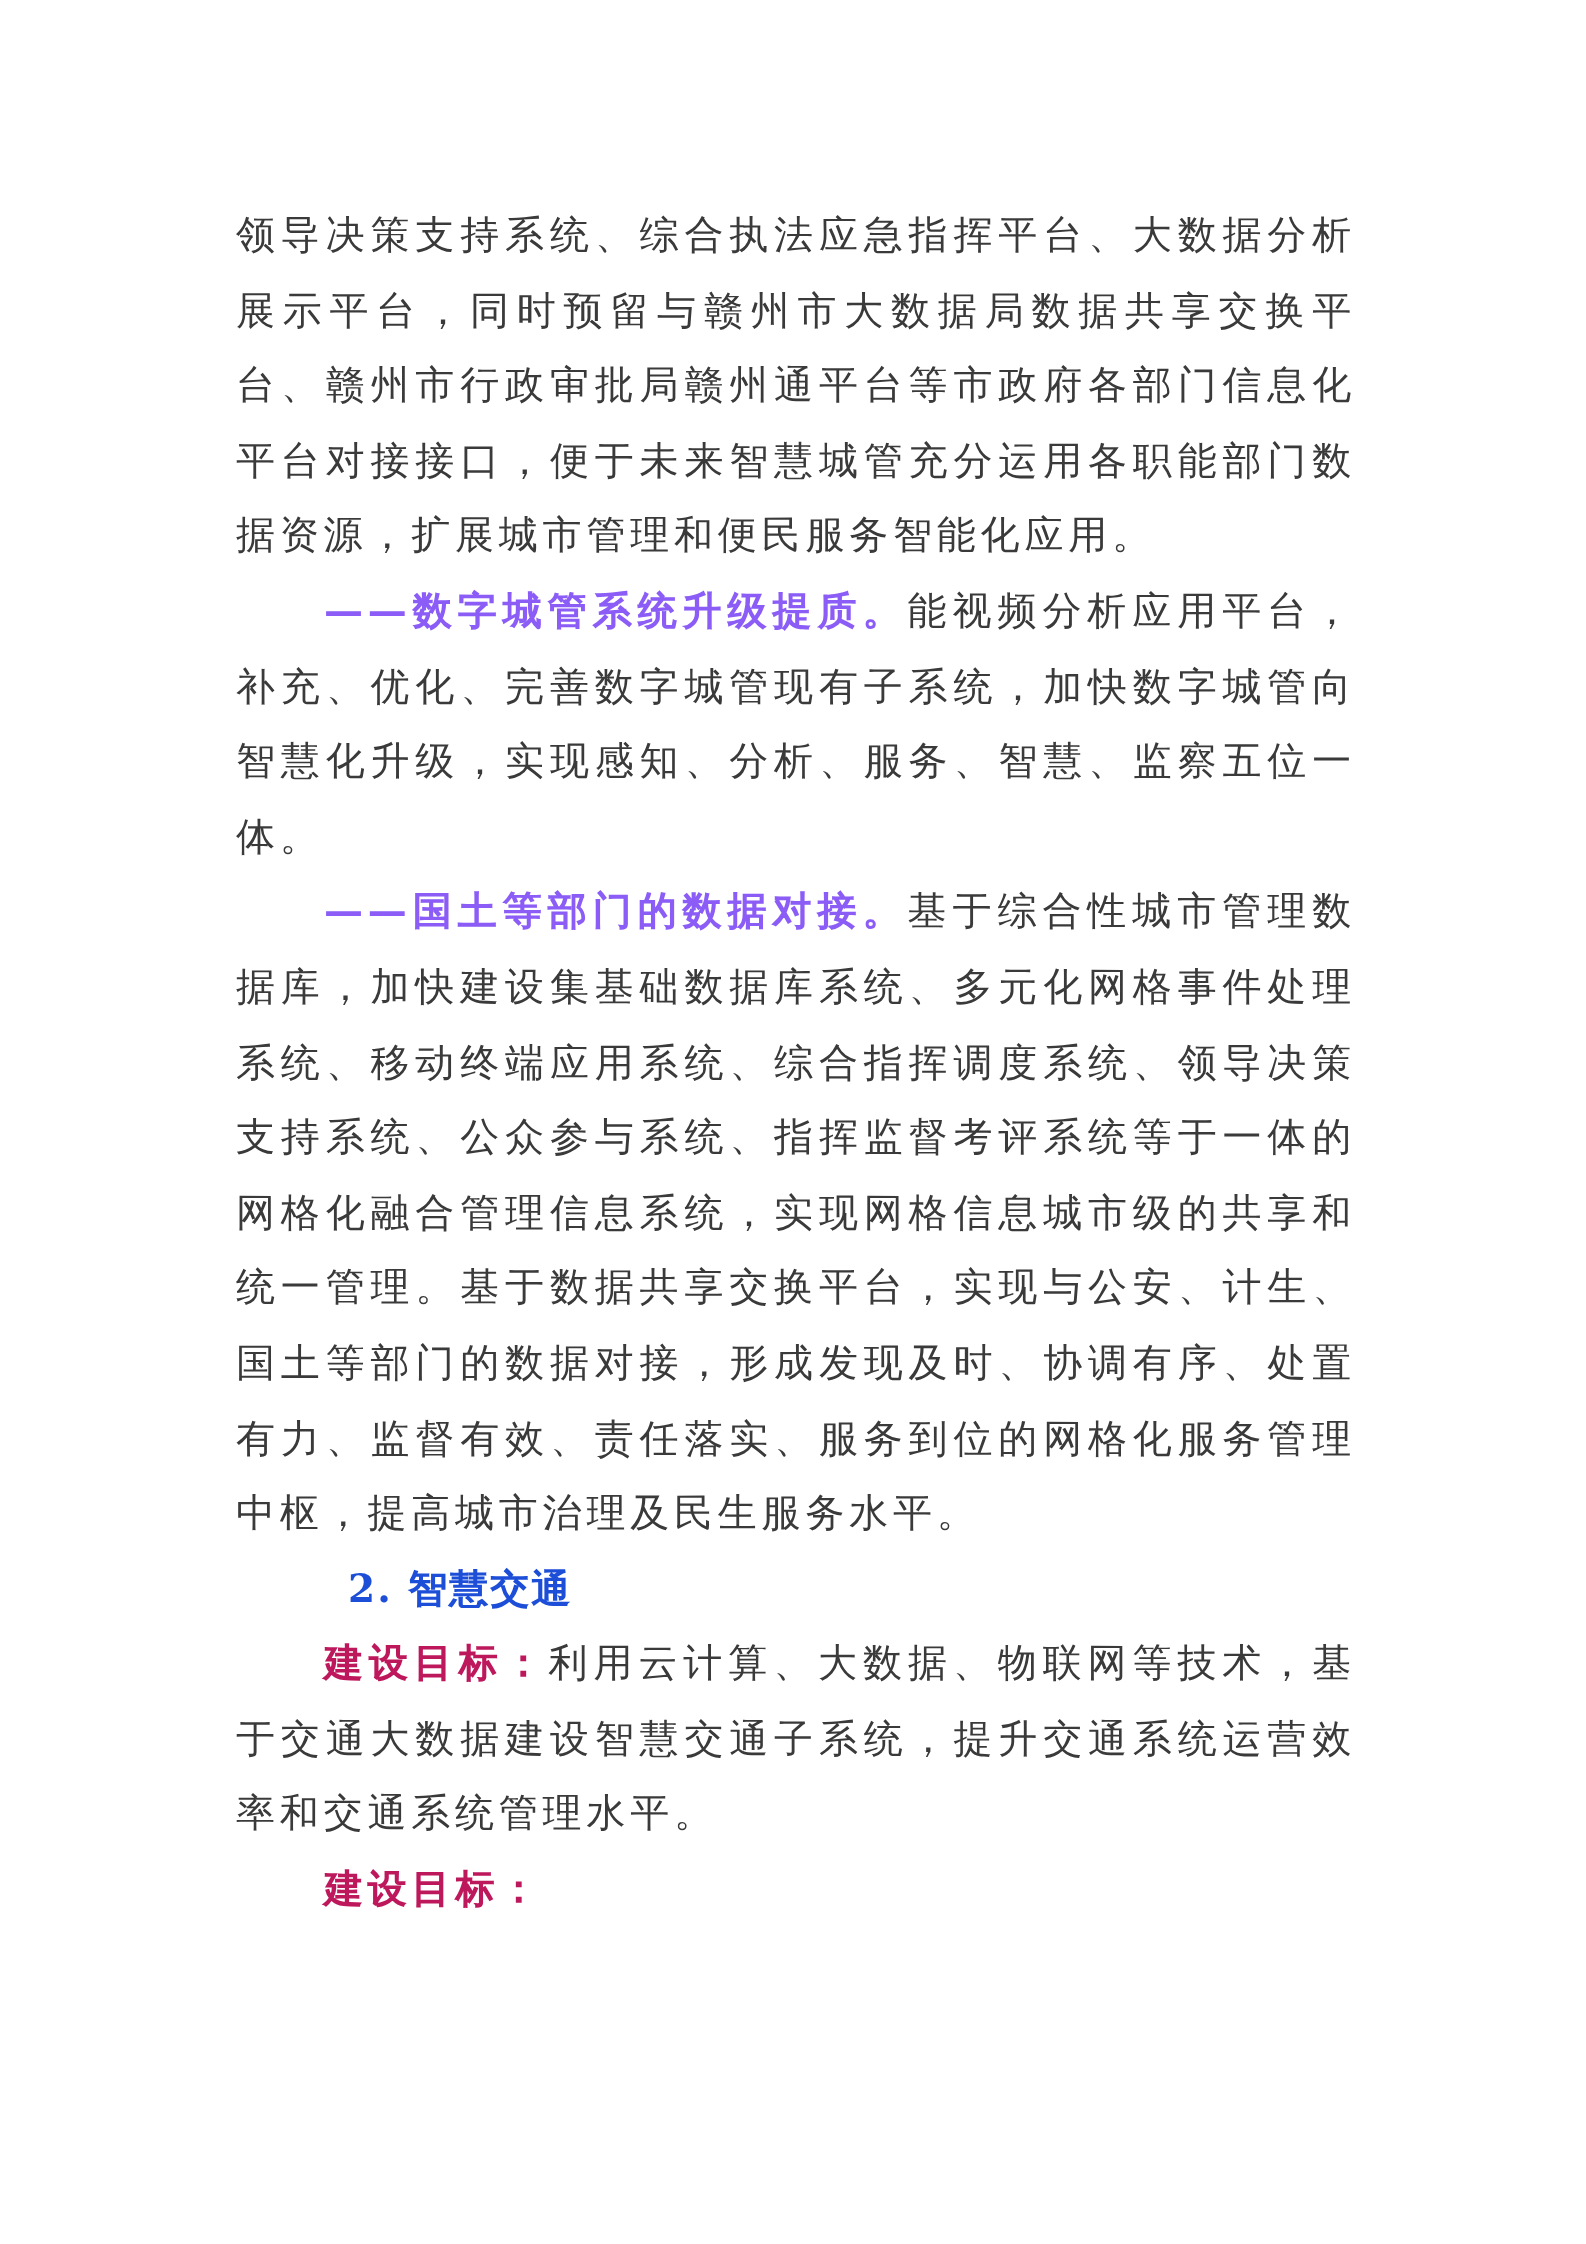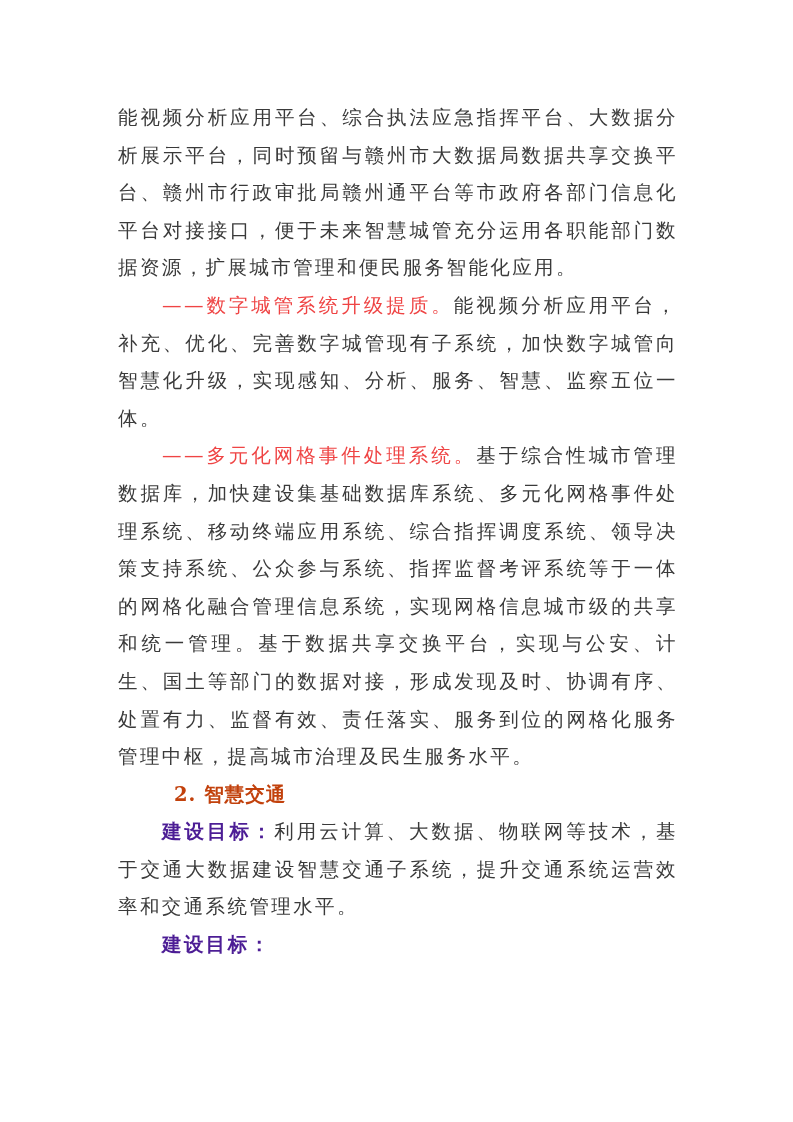--- a/index.html
+++ b/index.html
@@ -24,45 +24,45 @@
   .p {
     font-size: 19.5px;
     line-height: 37.6px;
     letter-spacing: 2.4px;
     margin: 0;
     text-align: justify;
     text-align-last: left;
     word-break: break-all;
   }
   .indent { text-indent: 44px; }
-  .b { font-weight: normal; color: #ef4444; }
+  .b { font-weight: bold; color: #8b5cf6; }
   .h {
     font-size: 19.5px;
     line-height: 37.6px;
     margin: 0;
     padding-left: 56px;
     font-weight: bold;
-    color: #c2410c;
+    color: #1d4ed8;
     letter-spacing: 1px;
   }
   .sub-label {
     font-weight: bold;
-    color: #4c1d95;
+    color: #be185d;
   }
 </style>
 </head>
 <body>
 
 <div class="page">
 
-  <p class="p">能视频分析应用平台、综合执法应急指挥平台、大数据分析展示平台，同时预留与赣州市大数据局数据共享交换平台、赣州市行政审批局赣州通平台等市政府各部门信息化平台对接接口，便于未来智慧城管充分运用各职能部门数据资源，扩展城市管理和便民服务智能化应用。</p>
+  <p class="p">领导决策支持系统、综合执法应急指挥平台、大数据分析展示平台，同时预留与赣州市大数据局数据共享交换平台、赣州市行政审批局赣州通平台等市政府各部门信息化平台对接接口，便于未来智慧城管充分运用各职能部门数据资源，扩展城市管理和便民服务智能化应用。</p>
 
   <p class="p indent"><span class="b">——数字城管系统升级提质。</span><span>能视频分析应用平台，补充、优化、完善数字城管现有子系统，加快数字城管向智慧化升级，实现感知、分析、服务、智慧、监察五位一体。</span></p>
 
-  <p class="p indent"><span class="b">——多元化网格事件处理系统。</span><span>基于综合性城市管理数据库，加快建设集基础数据库系统、多元化网格事件处理系统、移动终端应用系统、综合指挥调度系统、领导决策支持系统、公众参与系统、指挥监督考评系统等于一体的网格化融合管理信息系统，实现网格信息城市级的共享和统一管理。基于数据共享交换平台，实现与公安、计生、国土等部门的数据对接，形成发现及时、协调有序、处置有力、监督有效、责任落实、服务到位的网格化服务管理中枢，提高城市治理及民生服务水平。</span></p>
+  <p class="p indent"><span class="b">——国土等部门的数据对接。</span><span>基于综合性城市管理数据库，加快建设集基础数据库系统、多元化网格事件处理系统、移动终端应用系统、综合指挥调度系统、领导决策支持系统、公众参与系统、指挥监督考评系统等于一体的网格化融合管理信息系统，实现网格信息城市级的共享和统一管理。基于数据共享交换平台，实现与公安、计生、国土等部门的数据对接，形成发现及时、协调有序、处置有力、监督有效、责任落实、服务到位的网格化服务管理中枢，提高城市治理及民生服务水平。</span></p>
 
   <p class="h">2. 智慧交通</p>
 
   <p class="p indent"><span class="sub-label">建设目标：</span><span>利用云计算、大数据、物联网等技术，基于交通大数据建设智慧交通子系统，提升交通系统运营效率和交通系统管理水平。</span></p>
 
   <p class="p indent"><span class="sub-label">建设目标：</span></p>
 
 </div>
 
 </body></html>

